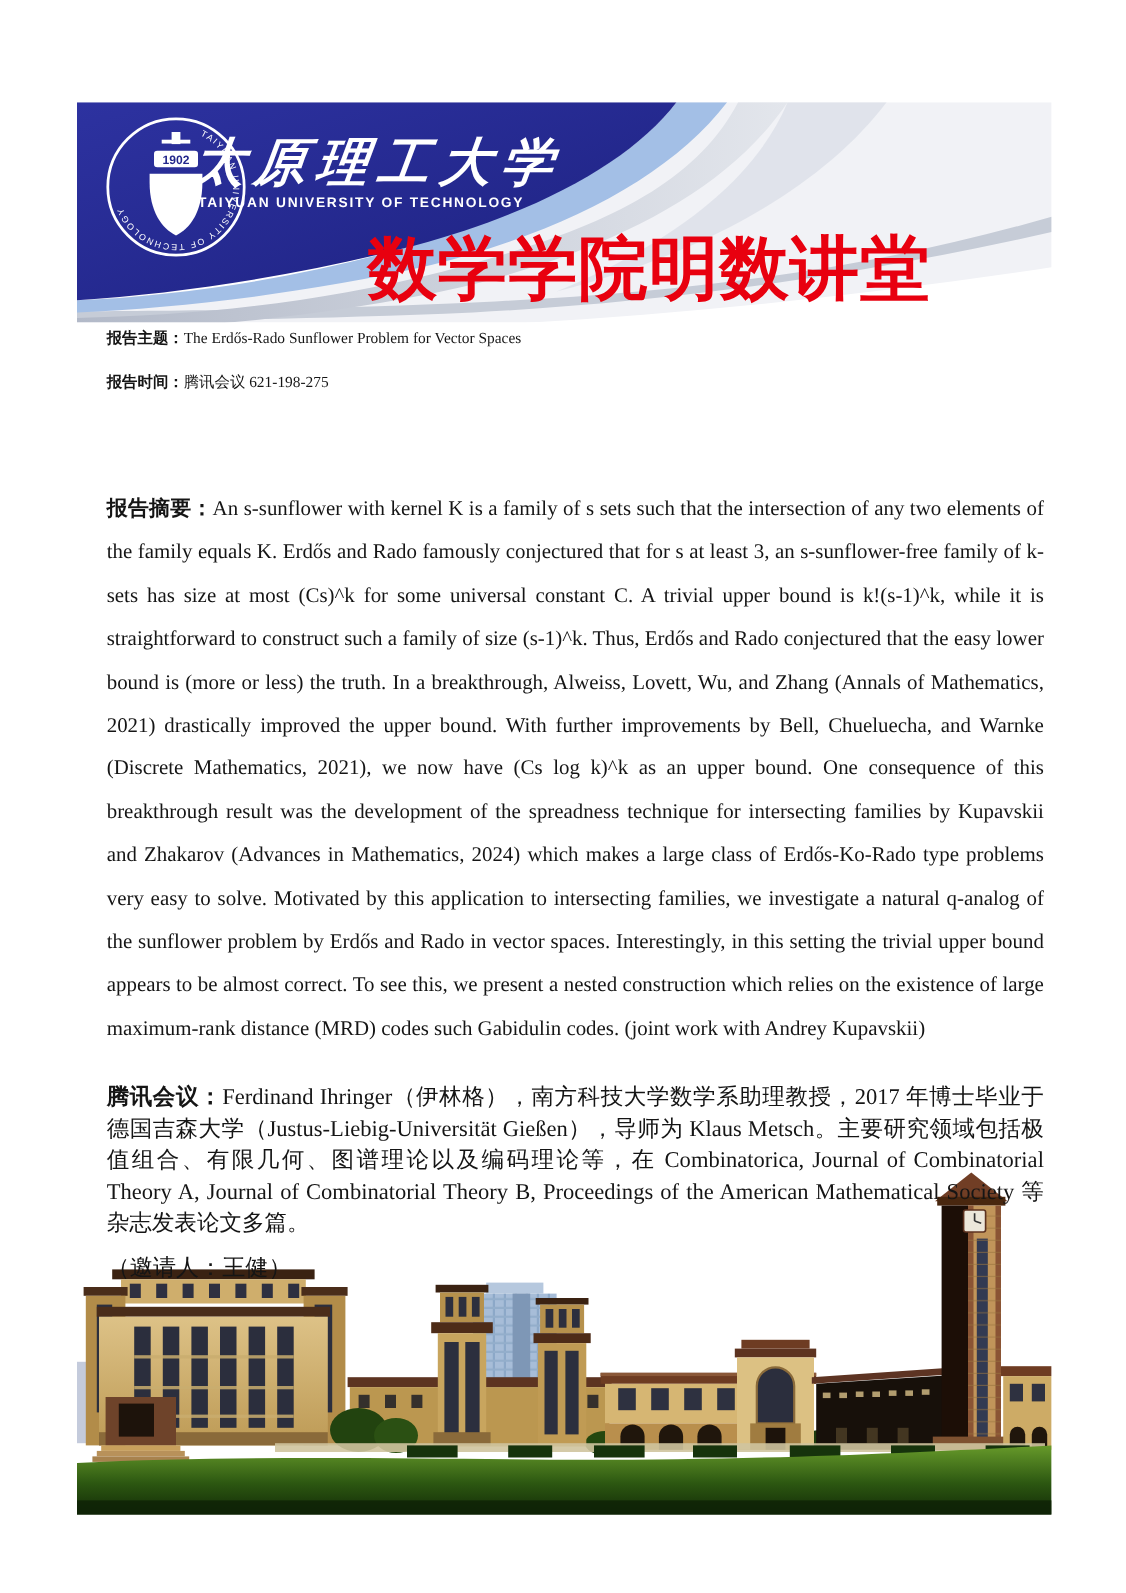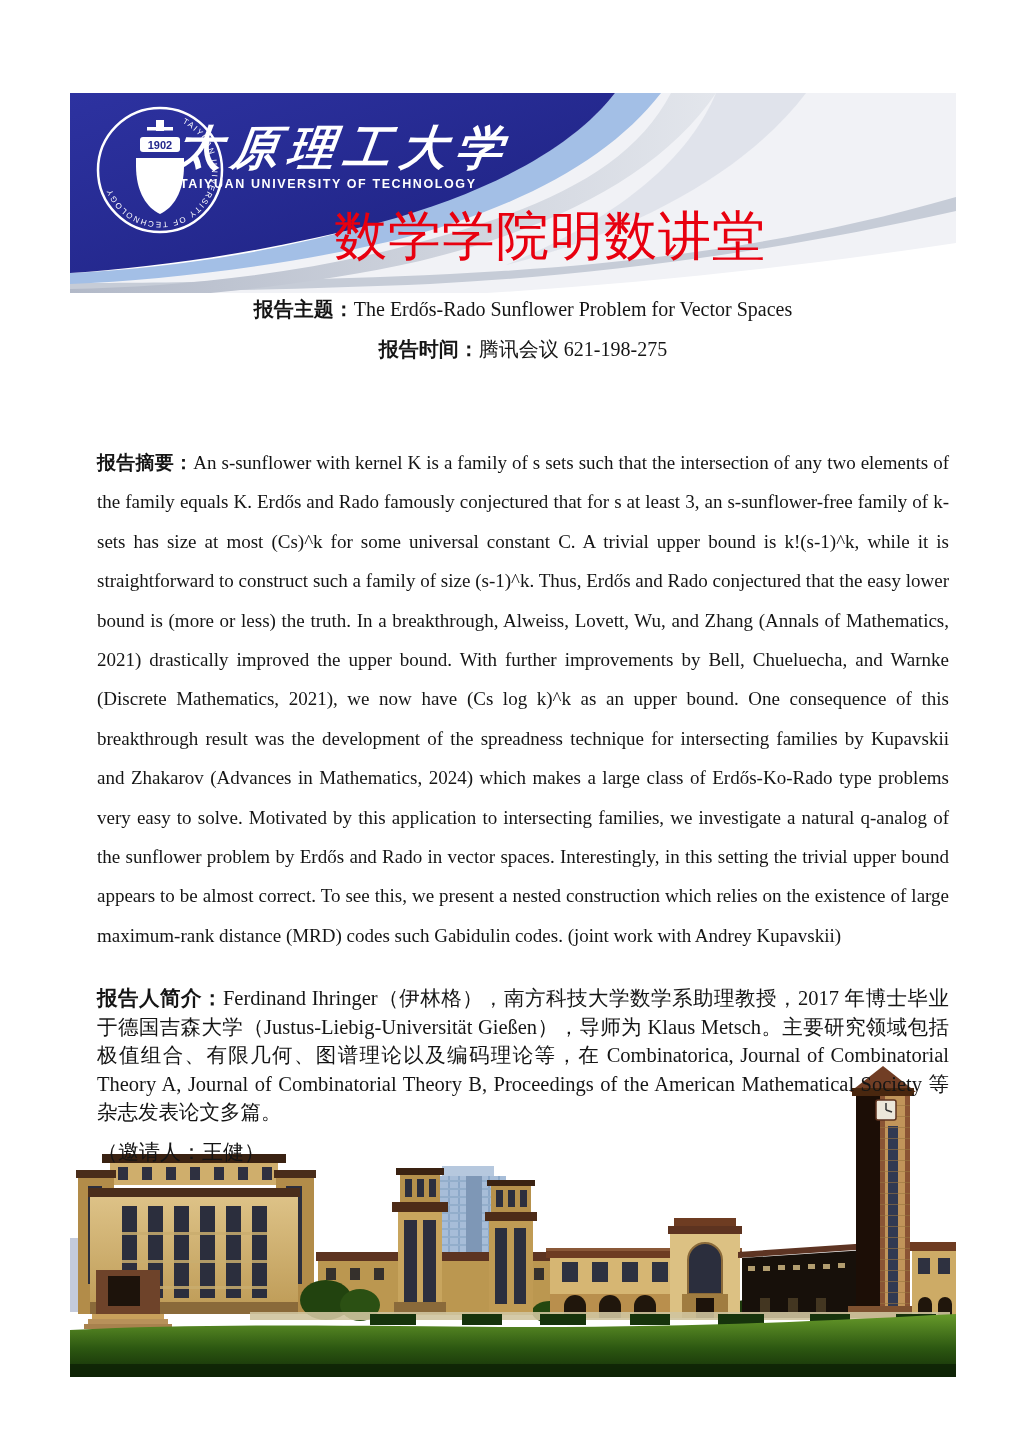--- a/index.html
+++ b/index.html
@@ -8,25 +8,25 @@
   .page{position:absolute;inset:0;background:#fff;}
 
   
   .banner{position:absolute;left:70px;top:93px;width:886px;height:200px;}
   .banner-bg{position:absolute;left:0;top:0;width:886px;height:200px;display:block;}
   .logo{position:absolute;left:20px;top:7px;width:140px;height:140px;}
   .uni-cn{position:absolute;left:106px;top:24px;font-size:47px;font-weight:bold;color:#fff;
           letter-spacing:9px;font-style:italic;transform:skewX(-7deg);white-space:nowrap;}
   .uni-en{position:absolute;left:110px;top:84px;font-size:12.5px;font-weight:bold;color:#fff;
           letter-spacing:1.6px;font-family:"Liberation Sans","DejaVu Sans",sans-serif;white-space:nowrap;}
-  .lecture-title{position:absolute;left:264px;top:108px;font-size:53px;font-weight:400;
+  .lecture-title{position:absolute;left:264px;top:108px;font-size:63px;font-weight:700;
           color:#e8000f;white-space:nowrap;letter-spacing:1px;text-align:center;}
 
   
-  .info{position:absolute;left:97px;top:289px;width:852px;font-size:20px;z-index:2;text-align:center;}
+  .info{position:absolute;left:97px;top:289px;width:852px;font-size:14px;z-index:2;}
   .info .row{height:40px;line-height:40px;white-space:nowrap;}
   .lbl{font-weight:bold;}
   .abstract{position:absolute;left:97px;top:443px;width:852px;margin:0;font-size:19px;
             line-height:39.4px;text-align:justify;z-index:2;}
   .bio{position:absolute;left:97px;top:984px;width:852px;margin:0;font-size:20.5px;
        line-height:28.6px;text-align:justify;z-index:2;}
   .inviter{position:absolute;left:97px;top:1138px;font-size:21px;z-index:2;}
 
   
   .campus{position:absolute;left:70px;top:1062px;width:886px;height:315px;z-index:1;display:block;}
@@ -84,21 +84,21 @@
     <div class="row">
       <span class="lbl">报告时间：</span><span>腾讯会议 621-198-275</span>
     </div>
   </div>
 
   <p class="abstract">
     <span class="lbl">报告摘要：</span><span>An s-sunflower with kernel K is a family of s sets such that the intersection of any two elements of the family equals K. Erdős and Rado famously conjectured that for s at least 3, an s-sunflower-free family of k-sets has size at most (Cs)^k for some universal constant C. A trivial upper bound is k!(s-1)^k, while it is straightforward to construct such a family of size (s-1)^k. Thus, Erdős and Rado conjectured that the easy lower bound is (more or less) the truth. In a breakthrough, Alweiss, Lovett, Wu, and Zhang (Annals of Mathematics, 2021) drastically improved the upper bound. With further improvements by Bell, Chueluecha, and Warnke (Discrete Mathematics, 2021), we now have (Cs log k)^k as an upper bound. One consequence of this breakthrough result was the development of the spreadness technique for intersecting families by Kupavskii and Zhakarov (Advances in Mathematics, 2024) which makes a large class of Erdős-Ko-Rado type problems very easy to solve. Motivated by this application to intersecting families, we investigate a natural q-analog of the sunflower problem by Erdős and Rado in vector spaces. Interestingly, in this setting the trivial upper bound appears to be almost correct. To see this, we present a nested construction which relies on the existence of large maximum-rank distance (MRD) codes such Gabidulin codes. (joint work with Andrey Kupavskii)</span>
   </p>
 
   <p class="bio">
-    <span class="lbl">报告人简介：</span><span>Ferdinand Ihringer（伊林格），南方科技大学数学系助理教授，2017 年博士毕业于德国吉森大学（Justus-Liebig-Universität Gießen），导师为 Klaus Metsch。主要研究领域包括极值组合、有限几何、图谱理论以及编码理论等，在 Combinatorica, Journal of Combinatorial Theory A, Journal of Combinatorial Theory B, Proceedings of the American Mathematical Society 等杂志发表论文多篇。</span>
+    <span class="lbl">腾讯会议：</span><span>Ferdinand Ihringer（伊林格），南方科技大学数学系助理教授，2017 年博士毕业于德国吉森大学（Justus-Liebig-Universität Gießen），导师为 Klaus Metsch。主要研究领域包括极值组合、有限几何、图谱理论以及编码理论等，在 Combinatorica, Journal of Combinatorial Theory A, Journal of Combinatorial Theory B, Proceedings of the American Mathematical Society 等杂志发表论文多篇。</span>
   </p>
 
   <div class="inviter">（邀请人：王健）</div>
 
   <svg class="campus" viewBox="0 0 886 315" preserveAspectRatio="none" role="img">
     <defs>
       <linearGradient id="lawnG" x1="0" y1="0" x2="0" y2="1">
         <stop offset="0" stop-color="#679a2a"></stop>
           <stop offset="0.55" stop-color="#2c5711"></stop>
           <stop offset="1" stop-color="#122a07"></stop>

